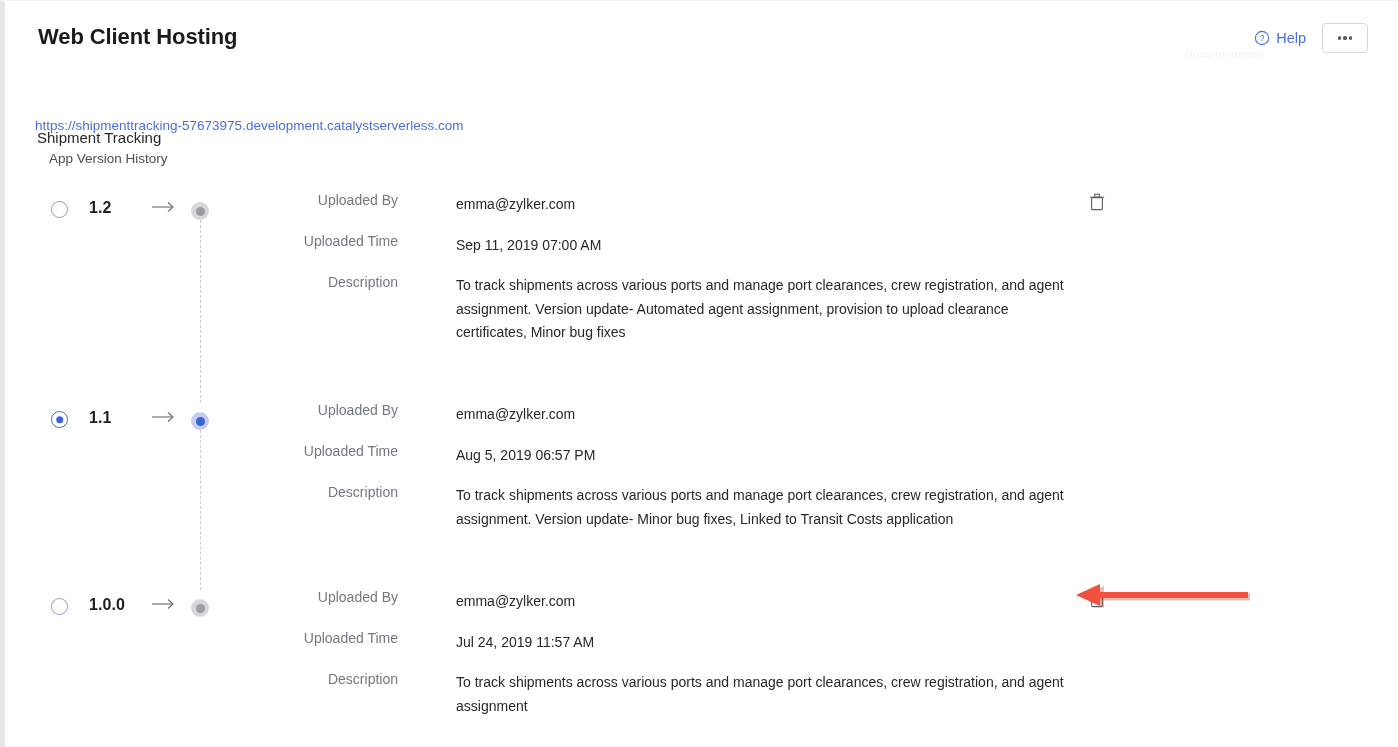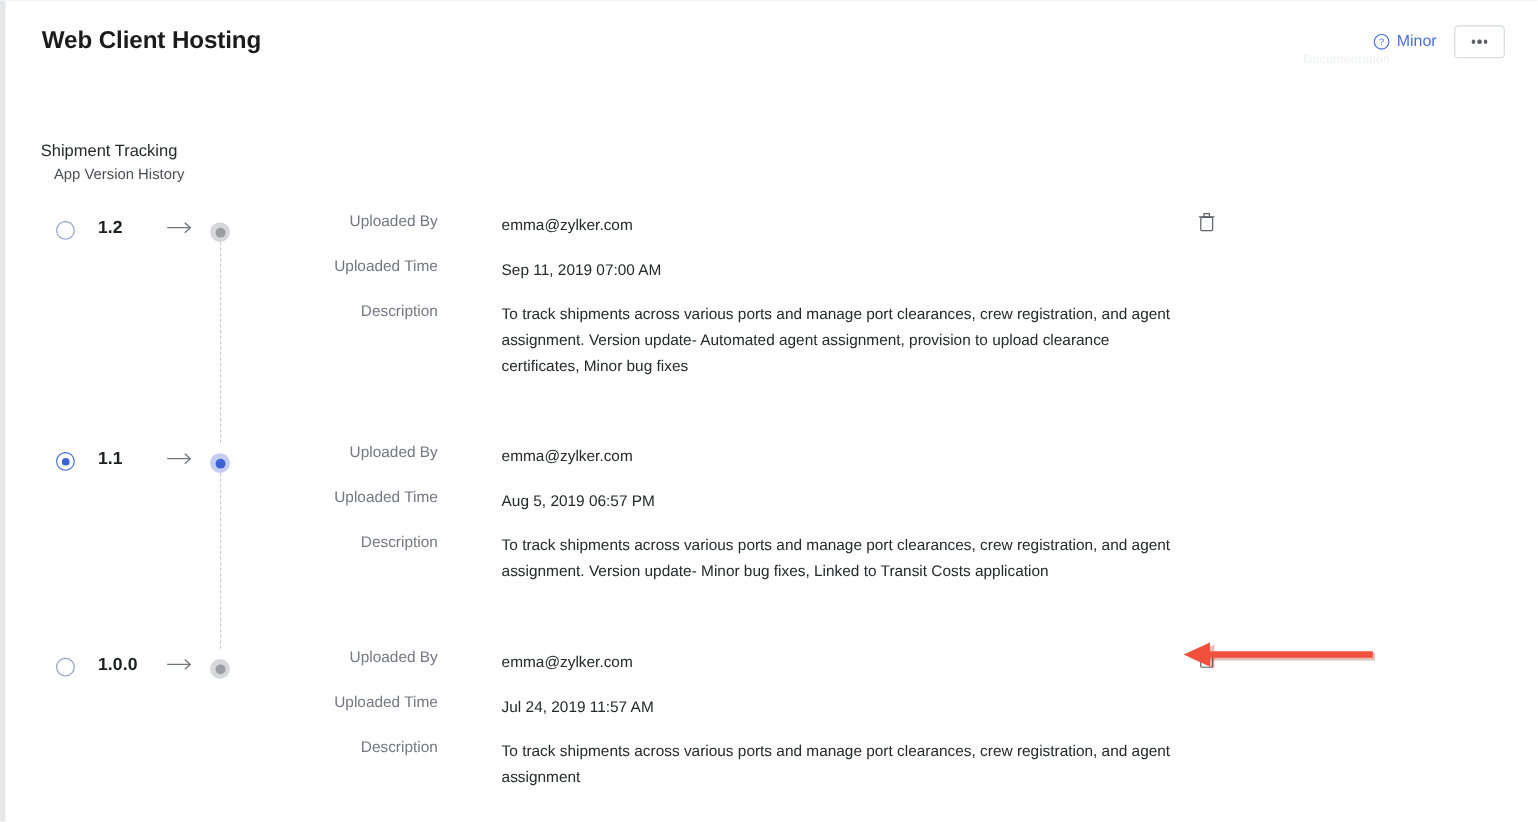--- a/index.html
+++ b/index.html
@@ -297,32 +297,33 @@
     <div class="page-title">Web Client Hosting</div>
 
     <div class="ghost-text">Documentation</div>
 
     <div class="header-right">
       <a class="help-link">
         <svg class="help-icon" viewBox="0 0 20 20">
           <circle cx="10" cy="10" r="8.3" fill="none" stroke="#4a6ee0" stroke-width="1.3"></circle>
           <text x="10" y="14.2" font-family="Liberation Sans, sans-serif" font-size="10.5" fill="#4a6ee0" text-anchor="middle">?</text>
         </svg>
-        <span>Minor</span>
+        <span>Help</span>
       </a>
 
       <div class="more-btn">
         <span class="dot"></span>
         <span class="dot"></span>
         <span class="dot"></span>
       </div>
     </div>
   </div>
 
   <div class="app-name">Shipment Tracking</div>
+  <a class="app-url">https://shipmenttracking-57673975.development.catalystserverless.com</a>
   <div class="section-label">App Version History</div>
 
   <div class="version-list">
 
     <div class="version-row" style="height:210px;">
       <div class="rail">
         <div class="radio"></div>
         <div class="version-num">1.2</div>
         <svg class="arrow-glyph" viewBox="0 0 26 14">
           <line x1="1" y1="7" x2="22" y2="7" stroke="#6f747b" stroke-width="1.2"></line>

